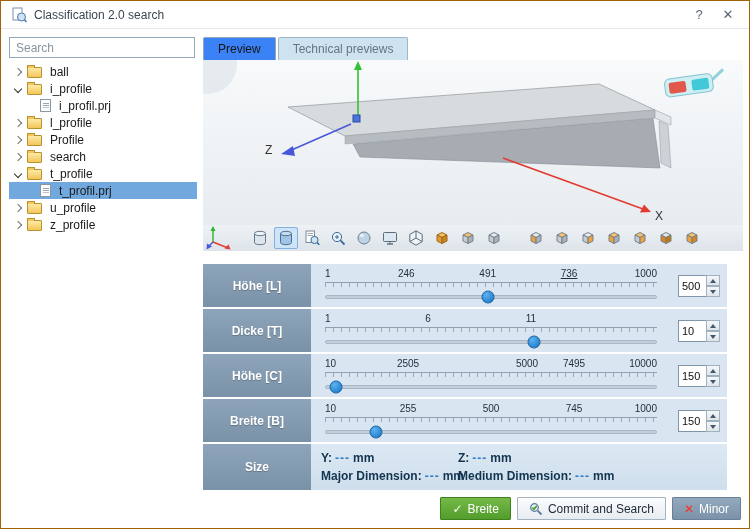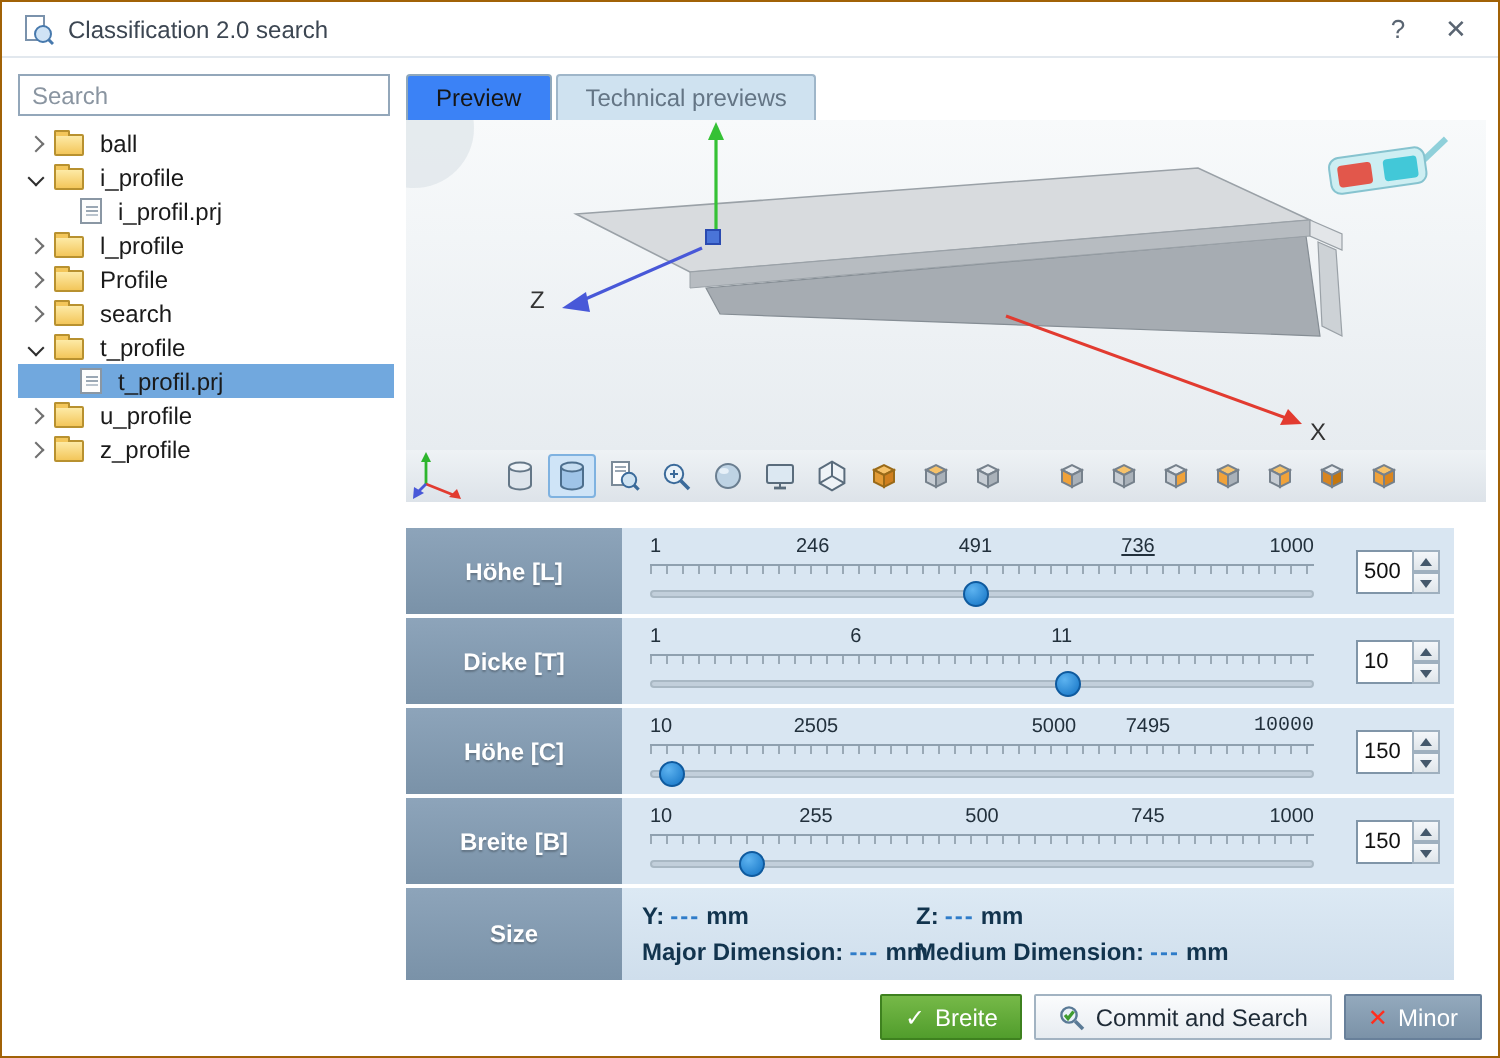--- a/index.html
+++ b/index.html
@@ -414,21 +414,21 @@
         </div>
         <div class="srow">
           <div class="srow-label">Höhe [C]</div>
           <div class="scale">
             <div class="ticks">
 
             <span class="tick first" style="left: 0%;"><i class="tick-num">10</i></span>
               <span class="tick" style="left: 25%;"><i class="tick-num">2505</i></span>
               <span class="tick" style="left: 50%; margin-left: 36px;"><i class="tick-num">5000</i></span>
               <span class="tick" style="left: 75%;"><i class="tick-num">7495</i></span>
-              <span class="tick last" style="left: 100%; font-family: Liberation Mono, monospace;"><i class="tick-num">10000</i></span>
+              <span class="tick last" style="left: 100%;"><i class="tick-num">10000</i></span>
             </div>
             <div class="ruler"></div>
             <div class="groove">
               <span class="thumb" style="left: 3%;"></span>
             </div>
           </div>
           <div class="spin">
             <input class="spin-input" value="150" style="">
             <div class="spin-btns">
               <button class="up"></button>

